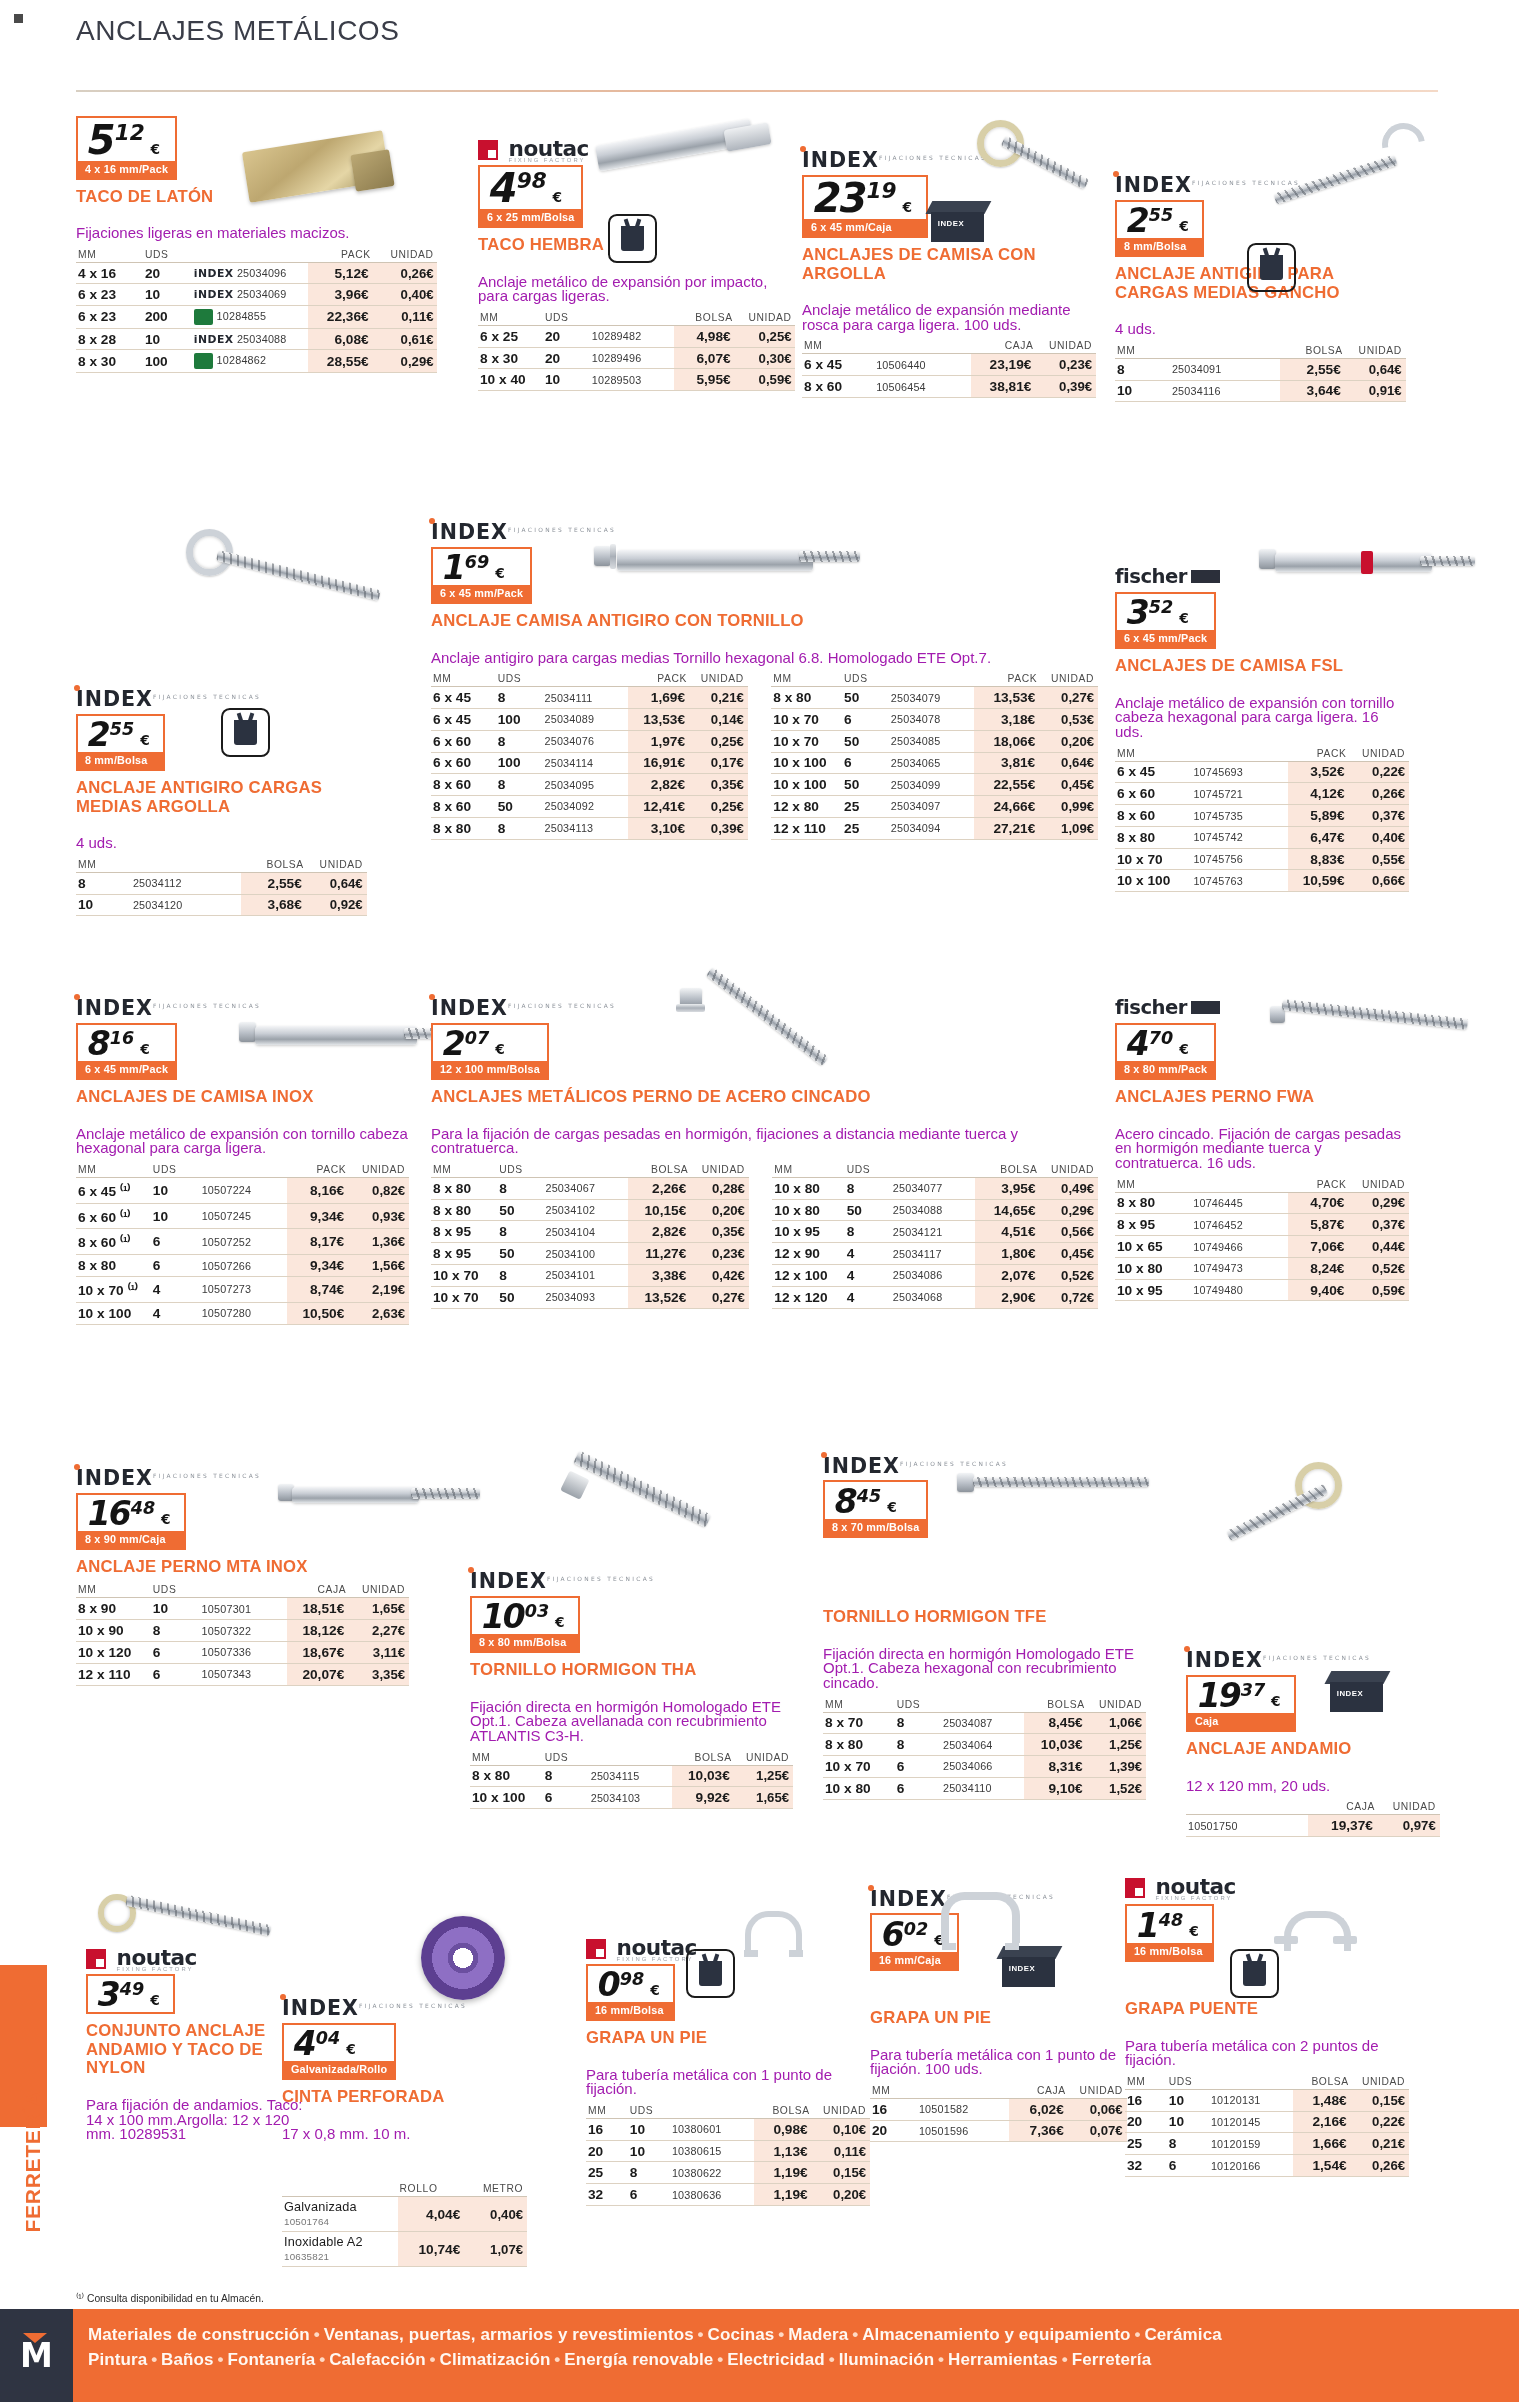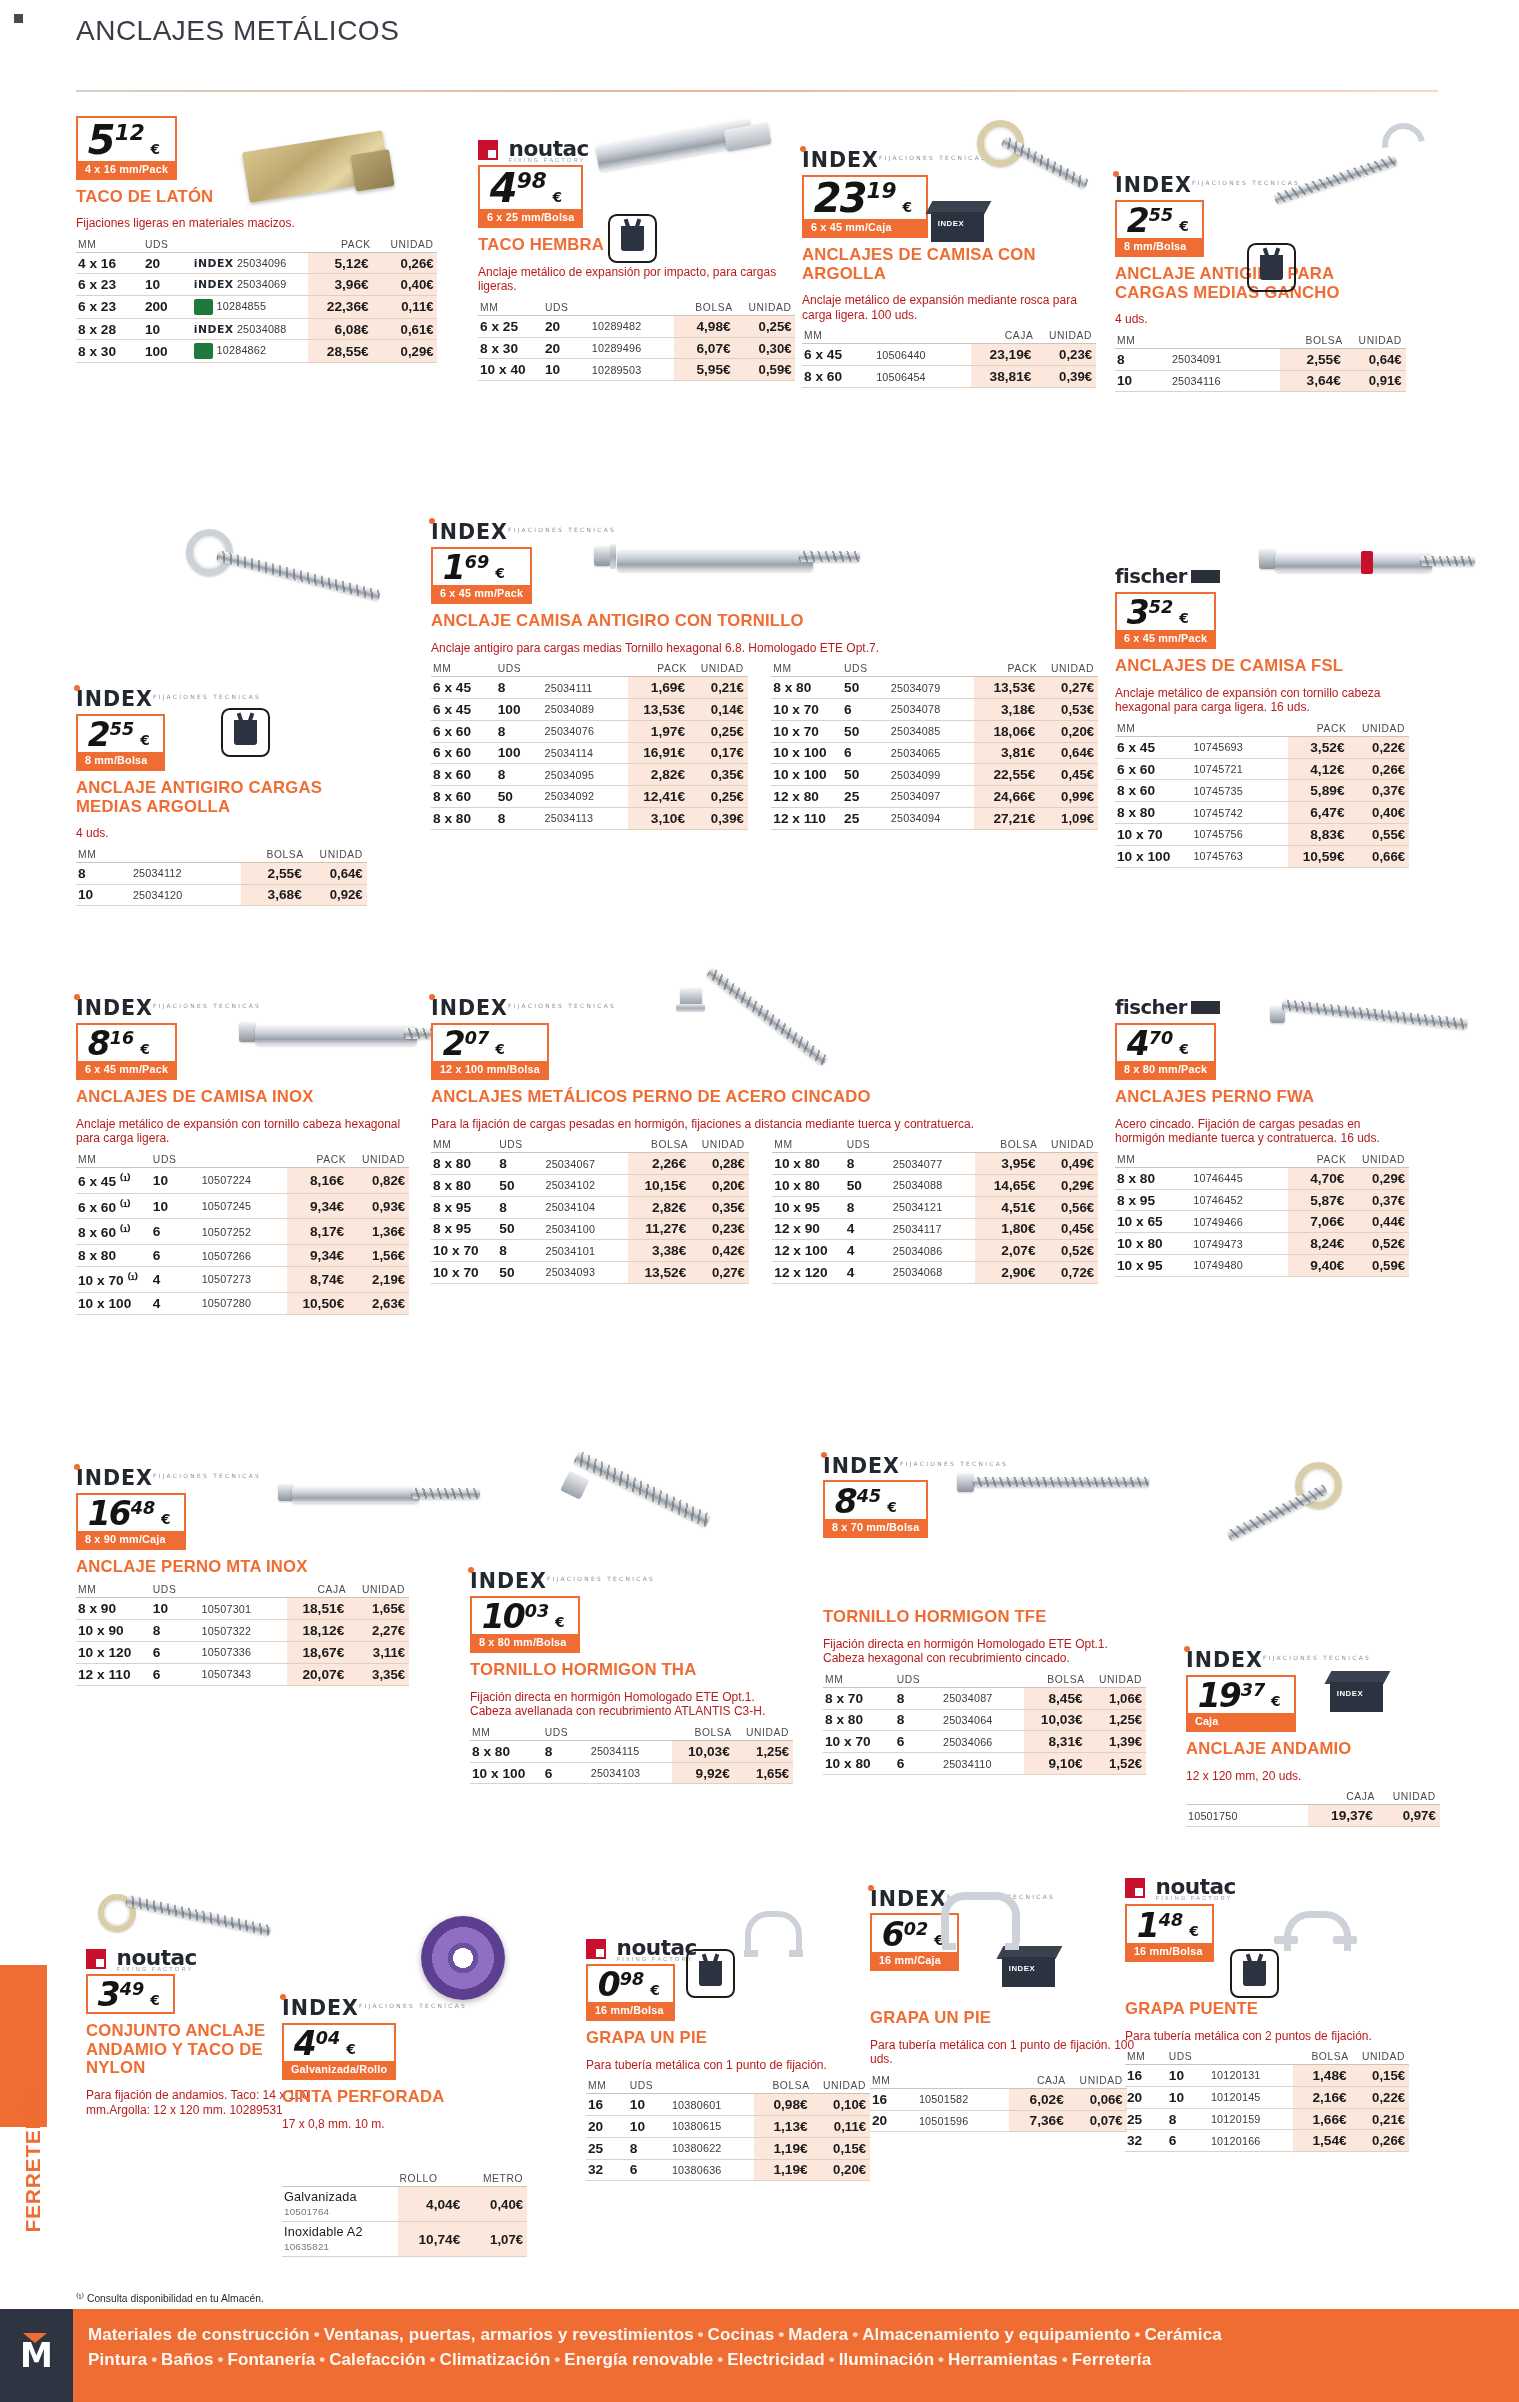--- a/index.html
+++ b/index.html
@@ -88,21 +88,21 @@
   }
   .pricetag.small .int{font-size:33px;line-height:31px;}
   .pricetag.small .cents{font-size:17.6px;}
 
   
   .ptitle{
     color:#ef6c33;font-weight:bold;font-size:16.7px;line-height:18.6px;
     letter-spacing:0.2px;margin-top:7.8px;text-transform:uppercase;
   }
   .pdesc{
-    color:#b91c1c;font-size:12px;line-height:14.7px;margin-top:10px;
+    color:#a21caf;font-size:15px;line-height:14.7px;margin-top:20px;
   }
 
   
   table.spec{border-collapse:collapse;margin-top:7.8px;font-size:12.7px;}
   table.spec th{
     font-weight:normal;font-size:10.3px;color:#4a4a4a;letter-spacing:0.6px;
     text-align:left;padding:0 5.9px 2px 2px;border-bottom:1px solid #cfc4b4;
     white-space:nowrap;
   }
   table.spec th.r{text-align:right;padding-right:3.9px;}

